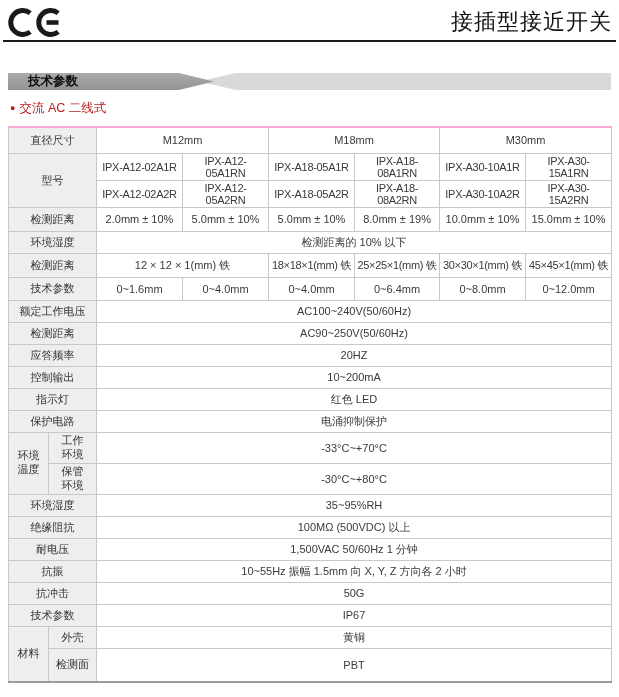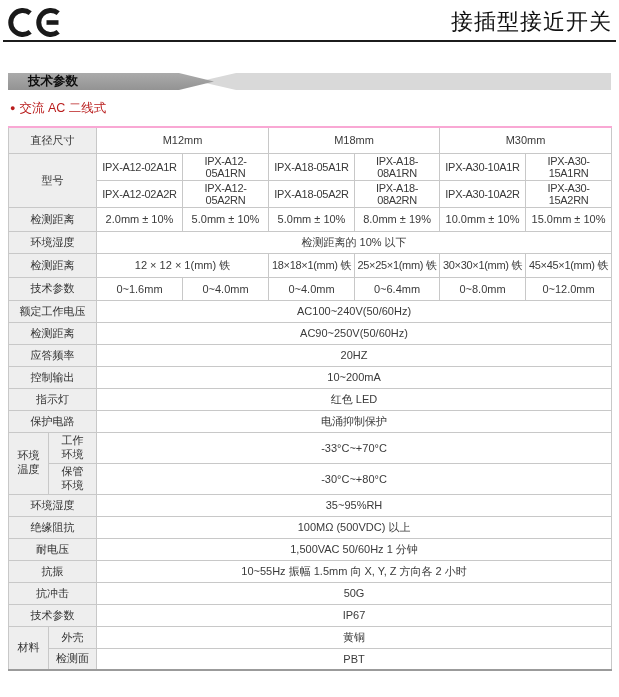--- a/index.html
+++ b/index.html
@@ -185,20 +185,20 @@
       </tr>
       <tr style="height:22px">
         <td class="lab" colspan="2">技术参数</td>
         <td colspan="6">IP67</td>
       </tr>
       <tr style="height:22px">
         <td class="lab" rowspan="2">材料</td>
         <td class="lab">外壳</td>
         <td colspan="6">黄铜</td>
       </tr>
-      <tr style="height:22px">
+      <tr style="height:34px">
         <td class="lab">检测面</td>
         <td colspan="6">PBT</td>
       </tr>
     </tbody>
   </table>
 
 </div>
 
 </body></html>

